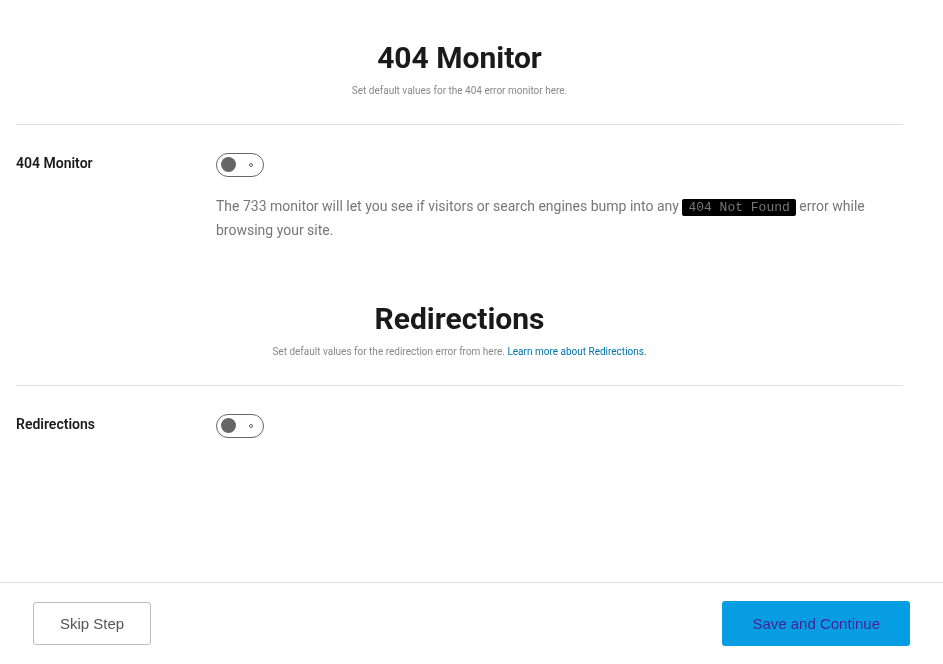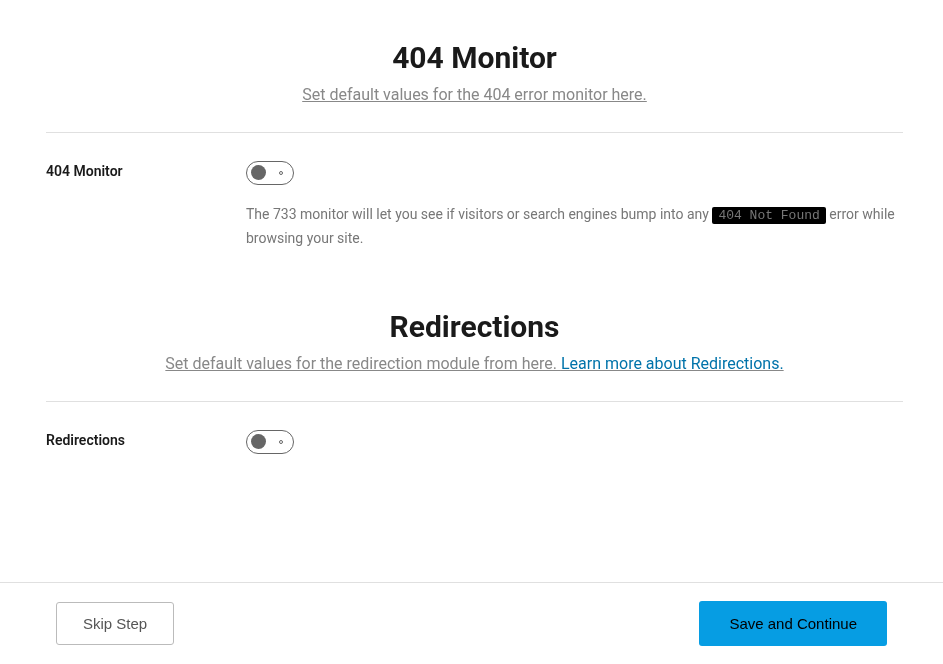--- a/index.html
+++ b/index.html
@@ -9,39 +9,38 @@
     }
     body {
       font-family: -apple-system, BlinkMacSystemFont, "Segoe UI", Roboto, "Helvetica Neue", Arial, sans-serif;
       background: #ffffff;
       color: #333;
       width: 943px;
       height: 664px;
       position: relative;
     }
     .content {
-      padding: 40px 40px 0 46px;
+      padding: 40px 40px 0 16px;
     }
     .section {
       margin-bottom: 60px;
     }
     .section-header {
       text-align: center;
       margin-bottom: 28px;
     }
     .section-title {
       font-size: 30px;
       font-weight: 700;
       color: #1a1a1a;
       margin-bottom: 10px;
     }
     .section-desc {
-      font-size: 16px;
+      font-size: 10px;
       color: #888;
-      text-decoration: underline;
     }
     .section-desc a {
       color: #0073aa;
       text-decoration: none;
     }
     .divider {
       border: none;
       border-top: 1px solid #e0e0e0;
       margin: 0;
     }
@@ -101,41 +100,41 @@
       padding: 1px 6px;
       font-size: 13px;
       border-radius: 2px;
     }
     .footer {
       position: absolute;
       bottom: 0;
       left: 0;
       right: 0;
       border-top: 1px solid #e0e0e0;
-      padding: 18px 56px;
+      padding: 18px 33px;
       display: flex;
       justify-content: space-between;
       align-items: center;
       background: #fff;
     }
     .btn {
       font-size: 15px;
       padding: 12px 26px;
       border-radius: 3px;
       cursor: pointer;
       border: 1px solid transparent;
     }
     .btn-secondary {
       background: #fff;
       border: 1px solid #bbb;
       color: #555;
     }
     .btn-primary {
       background: #069de3;
-      color: #000000;
+      color: #4c1d95;
       border: none;
       padding: 14px 30px;
     }
   </style>
 </head>
 <body>
 
 <div class="content">
 
   <div class="section">
@@ -155,21 +154,21 @@
           <span>The 733 monitor will let you see if visitors or search engines bump into any </span><code>404 Not Found</code><span> error while browsing your site.</span>
         </p>
       </div>
     </div>
   </div>
 
   <div class="section">
     <div class="section-header">
       <h2 class="section-title">Redirections</h2>
       <p class="section-desc">
-        <span>Set default values for the redirection module from here. </span><a href="#">Learn more about Redirections.</a>
+        <span>Set default values for the redirection error from here. </span><a href="#">Learn more about Redirections.</a>
       </p>
     </div>
     <hr class="divider">
     <div class="option-row">
       <div class="option-label">Redirections</div>
       <div class="option-body">
         <div class="toggle">
           <div class="knob"></div>
           <div class="dot"></div>
         </div>

